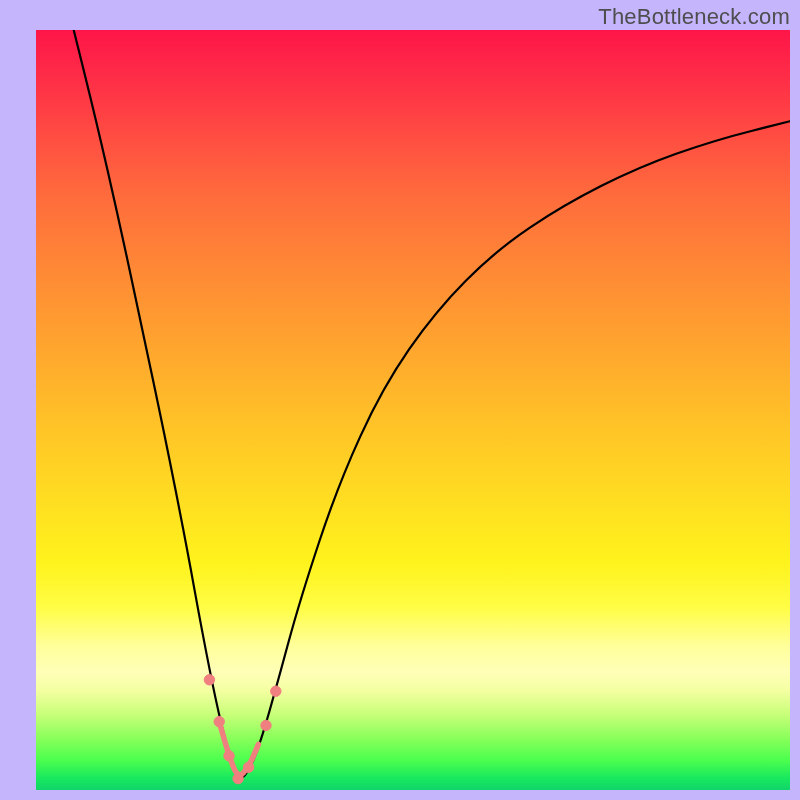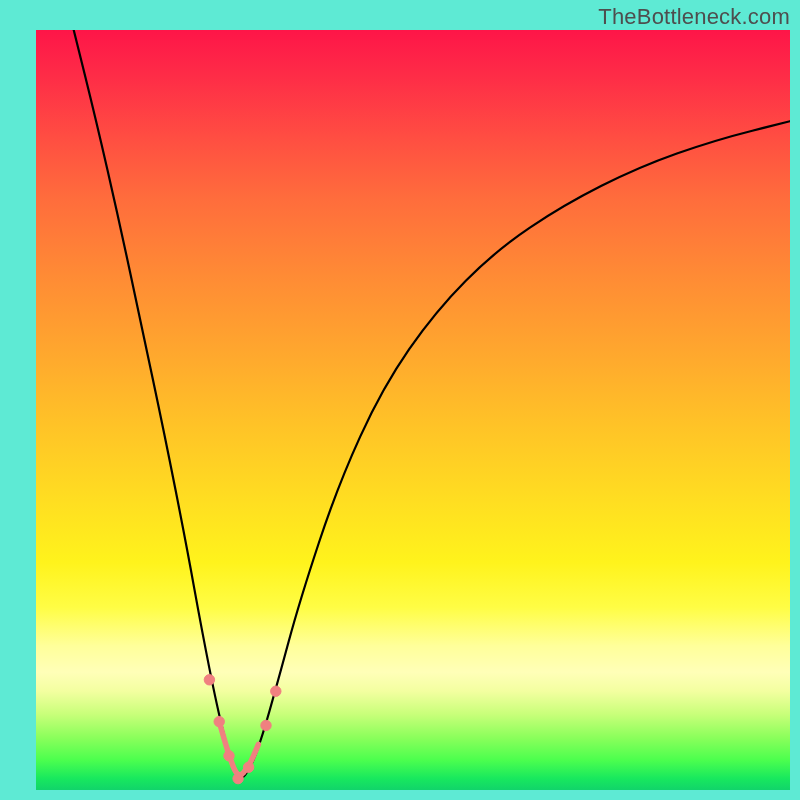--- a/index.html
+++ b/index.html
@@ -8,21 +8,21 @@
     width: 800px;
     height: 800px;
     background: #000;
     overflow: hidden;
     font-family: Arial, Helvetica, sans-serif;
   }
   .frame {
     position: relative;
     width: 800px;
     height: 800px;
-    background: #5eead4;
+    background: #c4b5fd;
   }
   .watermark {
     position: absolute;
     top: 4px;
     right: 10px;
     color: #4e4e4e;
     font-size: 22px;
     font-weight: 500;
     letter-spacing: 0.2px;
     z-index: 10;

